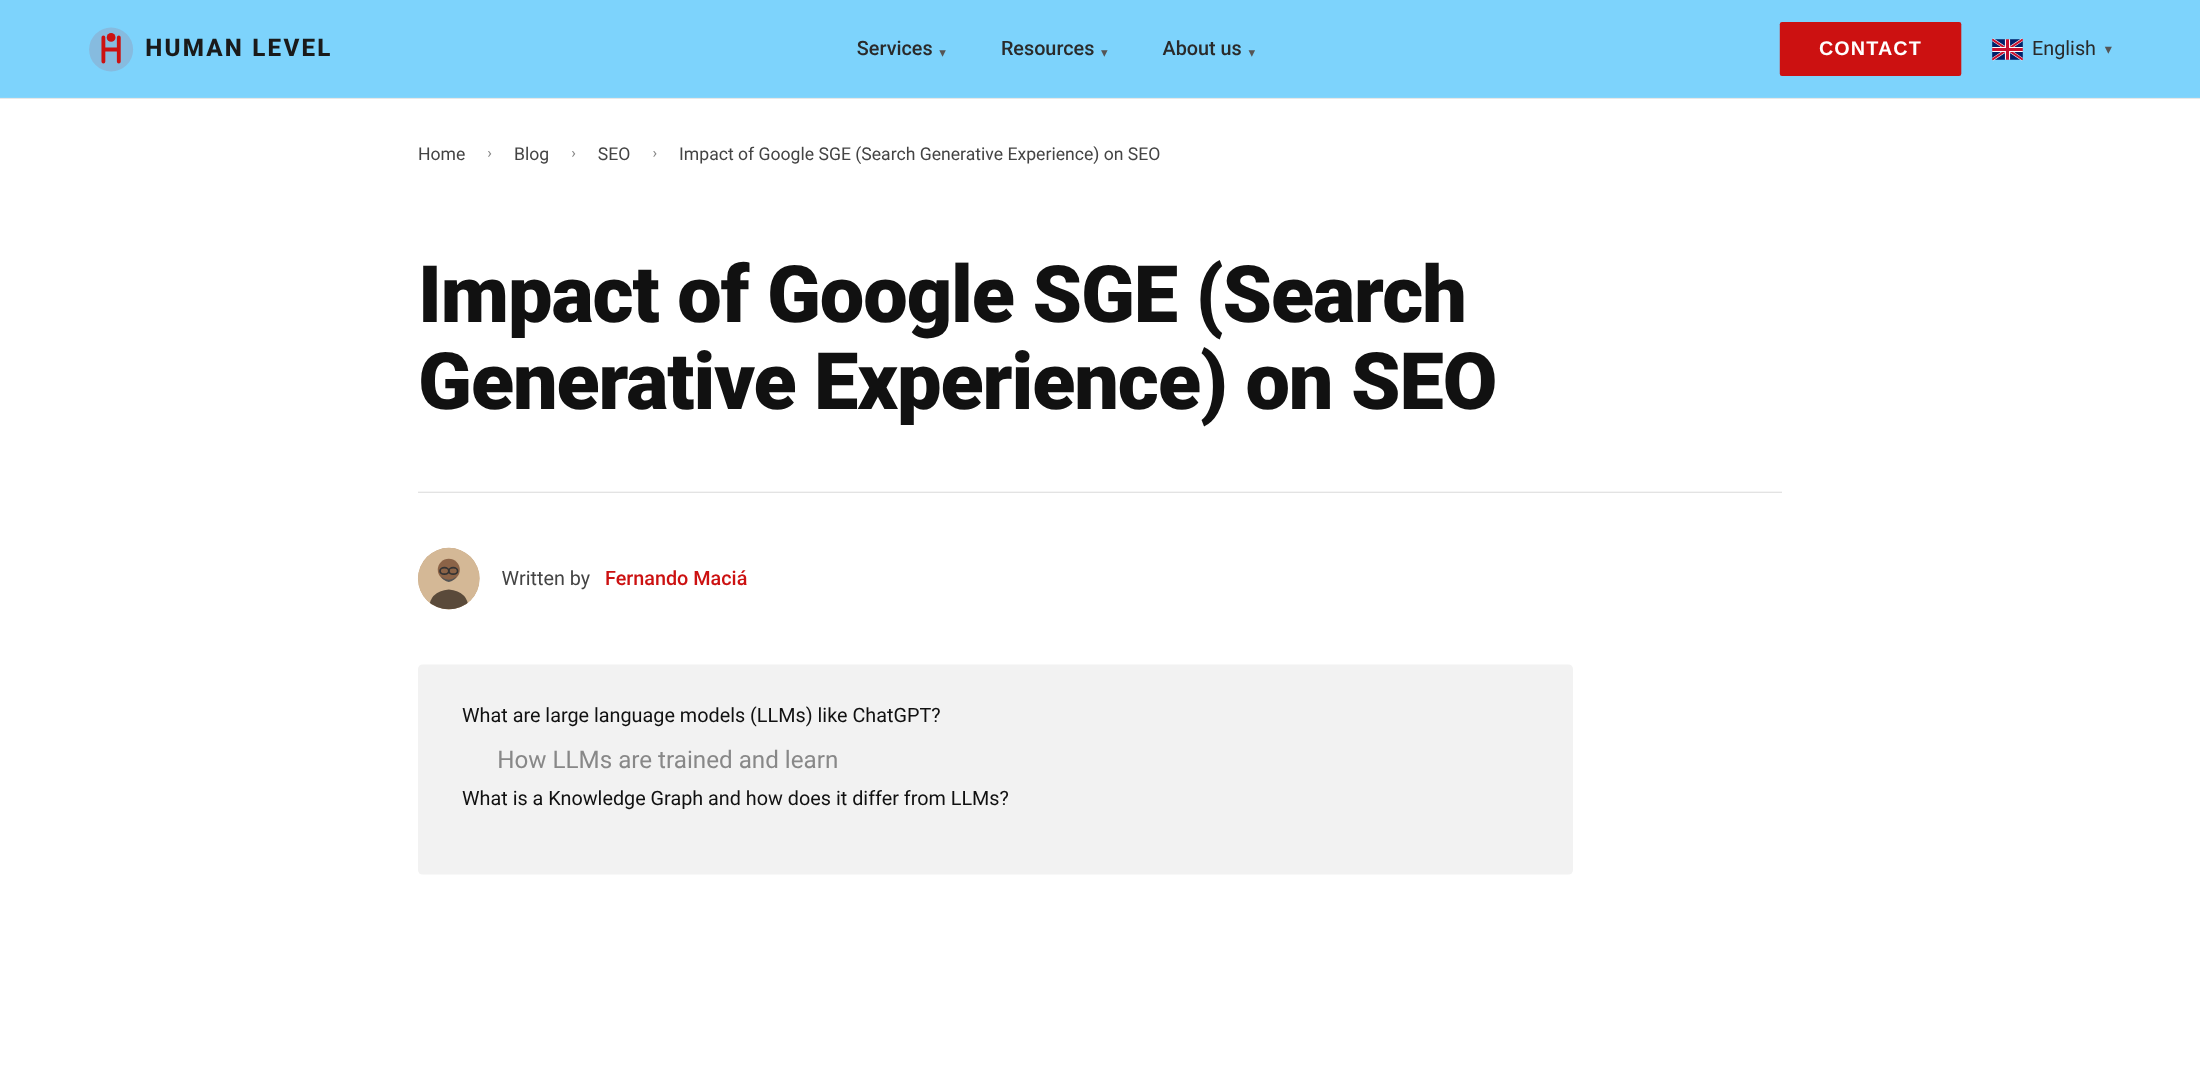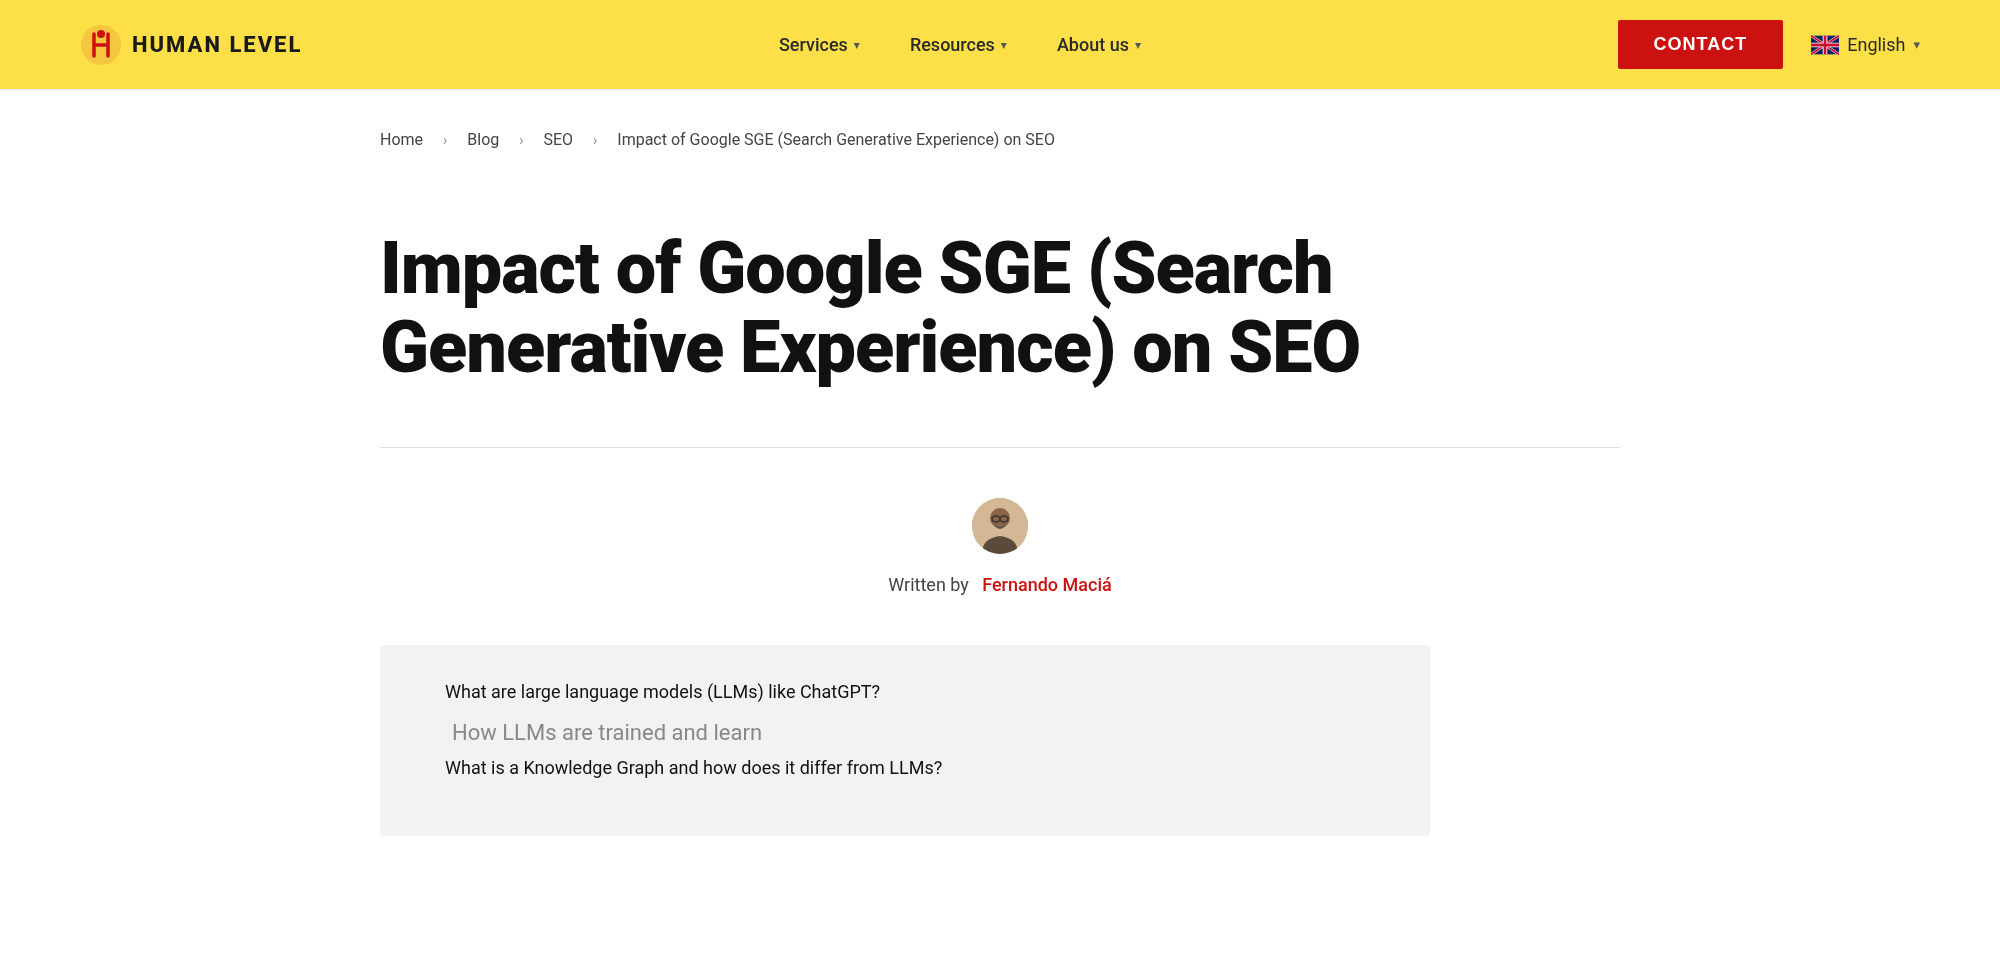--- a/index.html
+++ b/index.html
@@ -18,21 +18,21 @@
     }
 
     
     .header {
       display: flex;
       align-items: center;
       justify-content: space-between;
       padding: 0 80px;
       height: 90px;
       border-bottom: 1px solid #e8e8e8;
-      background: #fde047;
+      background: #7dd3fc;
     }
 
     .logo-area {
       display: flex;
       align-items: center;
       gap: 10px;
       cursor: pointer;
     }
 
     .logo-icon {
@@ -49,21 +49,21 @@
     }
 
     .nav {
       display: flex;
       align-items: center;
       gap: 50px;
     }
 
     .nav-item {
       display: flex;
-      align-items: center;
+      align-items: flex-end;
       gap: 6px;
       font-size: 18px;
       font-weight: 500;
       color: #2a2a2a;
       cursor: pointer;
       white-space: nowrap;
     }
 
     .chevron-icon {
       font-size: 12px;
@@ -155,21 +155,20 @@
       border-top: 1px solid #dddddd;
       margin: 0 0 50px 0;
     }
 
     
     .author-area {
       display: flex;
       align-items: center;
       gap: 20px;
       margin-bottom: 50px;
-      flex-direction: column;
     }
 
     .author-avatar {
       width: 56px;
       height: 56px;
       border-radius: 50%;
       overflow: hidden;
       background: #c8a882;
       flex-shrink: 0;
     }
@@ -210,21 +209,20 @@
       font-size: 18px;
       color: #444;
       cursor: pointer;
     }
 
     .toc-item {
       font-size: 18px;
       color: #111;
       margin-bottom: 18px;
       cursor: pointer;
-      margin-left: 25px;
     }
 
     .toc-sub-item {
       font-size: 22px;
       color: #888;
       margin-left: 32px;
       margin-bottom: 12px;
       cursor: pointer;
     }
   </style>

